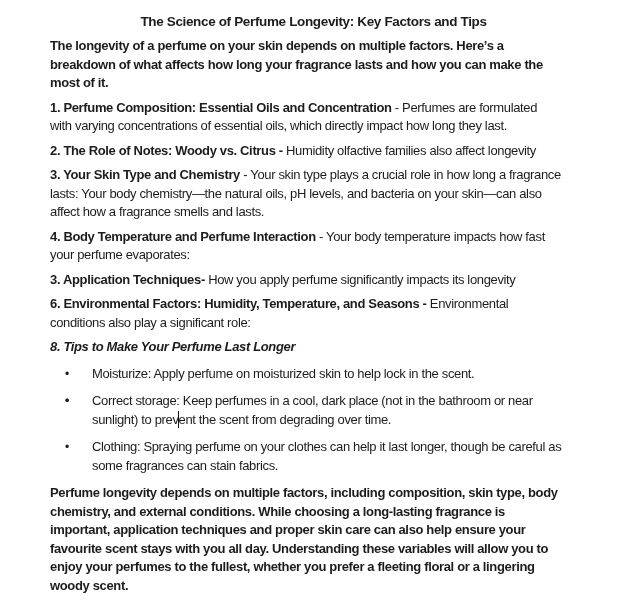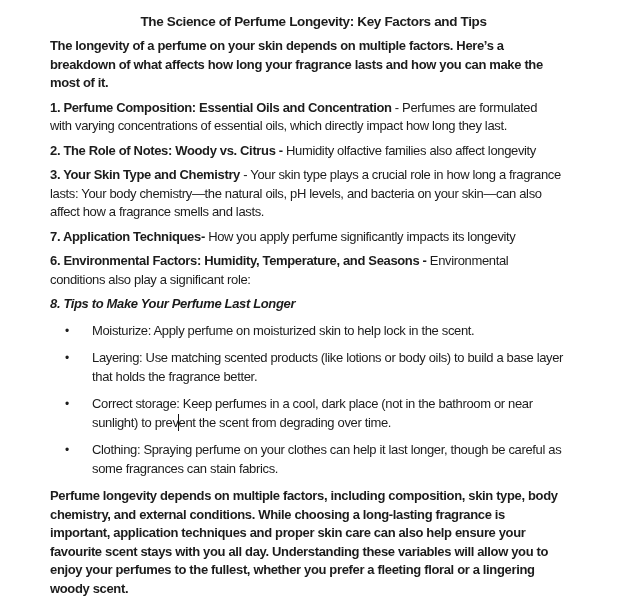--- a/index.html
+++ b/index.html
@@ -85,33 +85,34 @@
   <h1 class="title">The Science of Perfume Longevity: Key Factors and Tips</h1>
 
   <p class="bold-para">The longevity of a perfume on your skin depends on multiple factors. Here’s a breakdown of what affects how long your fragrance lasts and how you can make the most of it.</p>
 
   <p><b>1. Perfume Composition: Essential Oils and Concentration</b><span> - Perfumes are formulated with varying concentrations of essential oils, which directly impact how long they last.</span></p>
 
   <p><b>2. The Role of Notes: Woody vs. Citrus -</b><span> Humidity olfactive families also affect longevity</span></p>
 
   <p><b>3. Your Skin Type and Chemistry</b><span> - Your skin type plays a crucial role in how long a fragrance lasts: Your body chemistry—the natural oils, pH levels, and bacteria on your skin—can also affect how a fragrance smells and lasts.</span></p>
 
+  <p><b>4. Body Temperature and Perfume Interaction</b><span> - Your body temperature impacts how fast your perfume evaporates:</span></p>
 
-  <p><b>7. Application Techniques-</b><span> How you apply perfume significantly impacts its longevity</span></p>
+  <p><b>3. Application Techniques-</b><span> How you apply perfume significantly impacts its longevity</span></p>
 
   <p><b>6. Environmental Factors: Humidity, Temperature, and Seasons -</b><span> Environmental conditions also play a significant role:</span></p>
 
   <p class="tips-heading">8. Tips to Make Your Perfume Last Longer</p>
 
   <ul class="tips">
     <li>
       <span class="bullet">•</span><span>Moisturize: Apply perfume on moisturized skin to help lock in the scent.</span>
     </li>
     <li>
-      <span class="bullet">•</span><span>Layering: Use matching scented products (like lotions or body oils) to build a base layer that holds the fragrance better.</span>
+      <span class="bullet">•</span>
     </li>
     <li>
       <span class="bullet">•</span><span>Correct storage: Keep perfumes in a cool, dark place (not in the bathroom or near sunlight) to </span><span class="nowrap"><span>prev</span><span class="caret"></span><span>ent</span></span><span> the scent from degrading over time.</span>
     </li>
     <li>
       <span class="bullet">•</span><span>Clothing: Spraying perfume on your clothes can help it last longer, though be careful as some fragrances can stain fabrics.</span>
     </li>
   </ul>
 
   <p class="conclusion">Perfume longevity depends on multiple factors, including composition, skin type, body chemistry, and external conditions. While choosing a long-lasting fragrance is important, application techniques and proper skin care can also help ensure your favourite scent stays with you all day. Understanding these variables will allow you to enjoy your perfumes to the fullest, whether you prefer a fleeting floral or a lingering woody scent.</p>

